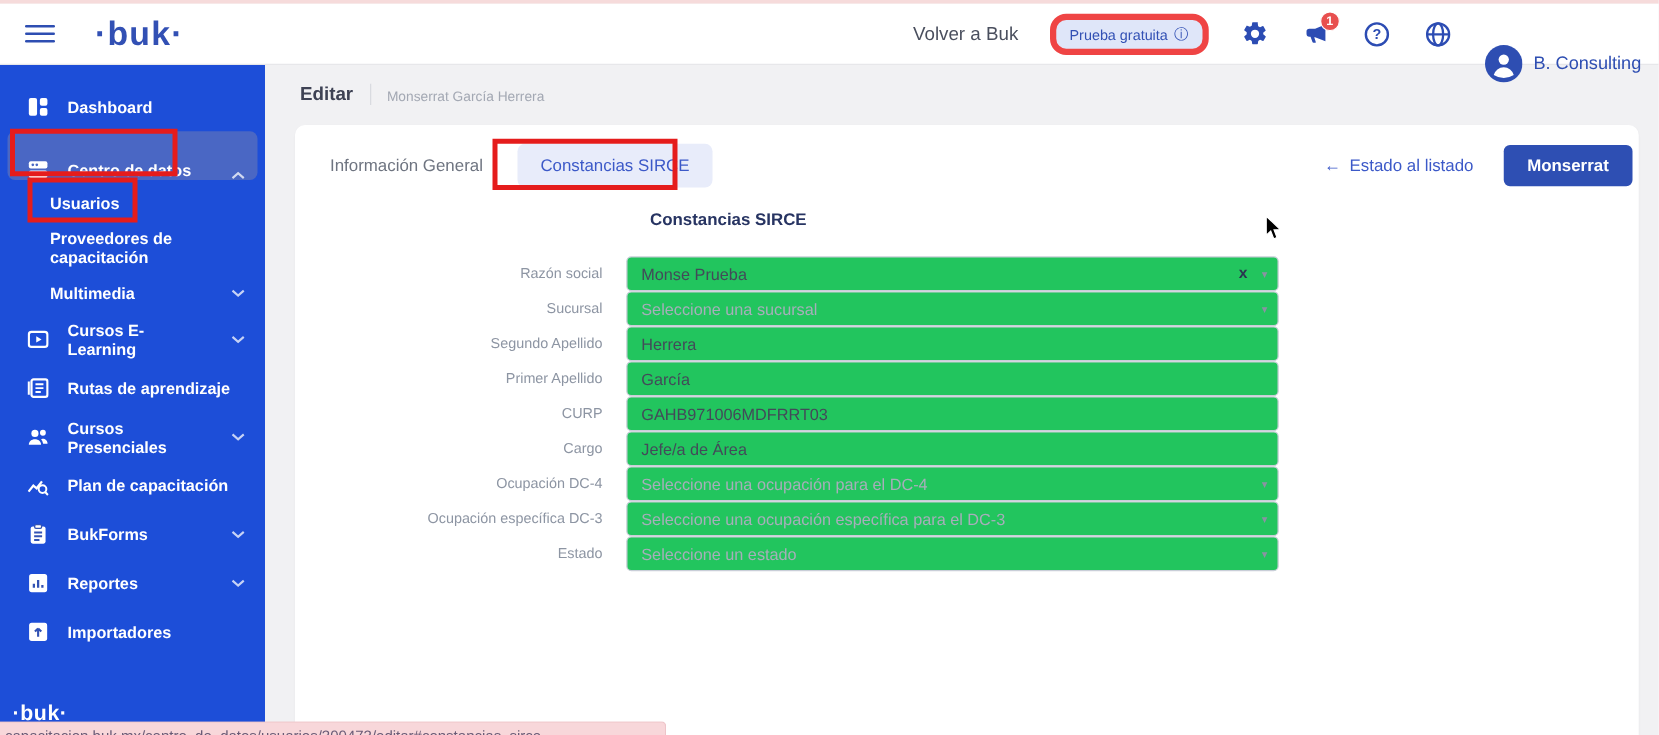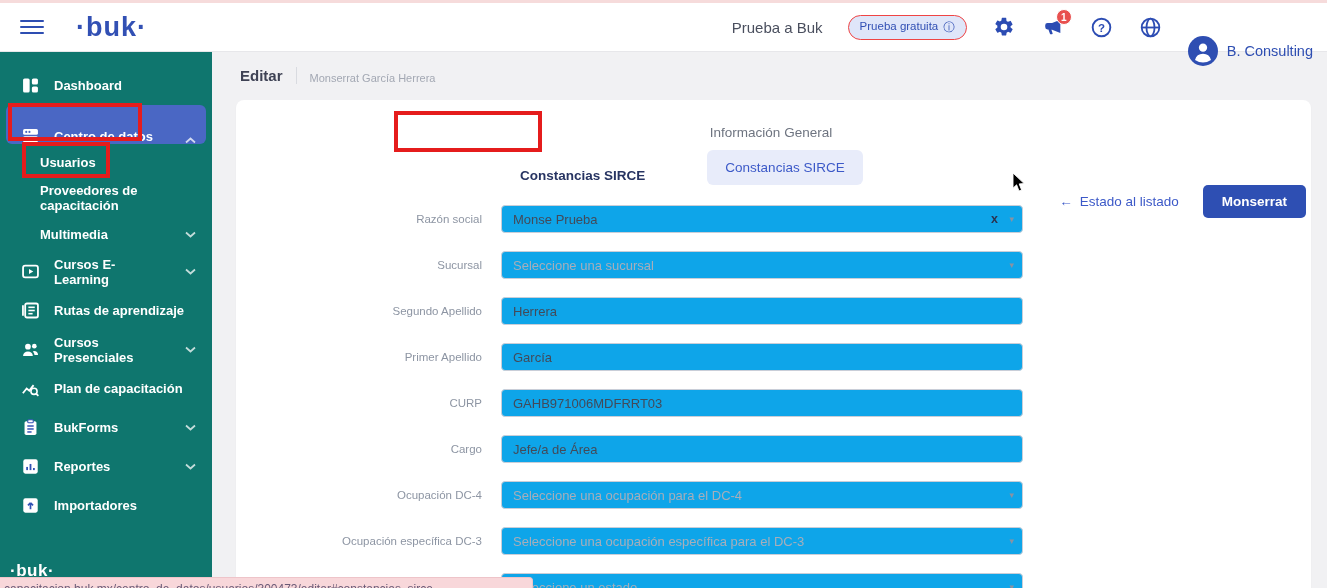--- a/index.html
+++ b/index.html
@@ -11,60 +11,60 @@
   }
   
   .top-strip { position:absolute; top:0; left:0; right:0; height:3px; background:#f6dbdb; }
   .header { position:absolute; top:3px; left:0; right:0; height:49px; background:#fff;
             border-bottom:1px solid #e7e7ea; display:flex; align-items:center; z-index:5; }
   .hamburger { margin-left:20px; width:24px; cursor:pointer; }
   .hamburger span { display:block; height:2.6px; background:#2e4eb2; margin:3.6px 0; border-radius:2px; }
   .logo { margin-left:32px; font-size:27px; font-weight:bold; color:#3250b4; letter-spacing:1px; }
   .header-right { margin-left:auto; display:flex; align-items:center; gap:25px; padding-right:14px; }
   .volver-buk { font-size:15px; color:#4a4f5e; cursor:pointer; }
-  .trial-pill { display:flex; align-items:flex-start; gap:5px; border:1px solid #ef4444; background:#dfe6f9;
+  .trial-pill { display:flex; align-items:flex-end; gap:5px; border:5px solid #ef4444; background:#dfe6f9;
                 color:#3250b4; border-radius:13px; padding:4px 11px; font-size:11.5px; cursor:pointer; }
   .hicon { position:relative; width:24px; height:24px; color:#2c4cb3; cursor:pointer; display:flex; align-items:center; justify-content:center; }
   .badge { position:absolute; top:-6px; right:-7px; min-width:16px; height:16px; border-radius:8px;
            background:#e8504f; color:#fff; font-size:10px; font-weight:bold; display:flex;
            align-items:center; justify-content:center; border:1.5px solid #fff; }
   .user { display:flex; align-items:center; gap:9px; cursor:pointer;margin-top:48px; }
   .user-name { color:#2e4eb2; font-size:14.5px; }
   
-  .sidebar { position:absolute; top:52px; left:0; width:212px; bottom:0; background:#0f766e; padding-top:14px; z-index:4; }
+  .sidebar { position:absolute; top:52px; left:0; width:212px; bottom:0; background:#1d4ed8; padding-top:14px; z-index:4; }
   .s-item { height:39px; display:flex; align-items:center; gap:15px; padding:0 16px 0 22px;
             color:#fff; font-size:13px; font-weight:600; cursor:pointer; }
   .s-item.active { background:#4a67c4; border-radius:6px; margin:0 6px; padding-left:16px; padding-right:10px;align-items:flex-end; }
   .s-sub { height:36px; display:flex; align-items:center; padding:0 16px 0 40px; color:#fff;
            font-size:13px; font-weight:600; cursor:pointer; }
   .chev { margin-left:auto; opacity:.75; flex:none; }
   .sicon { flex:none; width:17px; height:17px; }
   .sidebar-footer { position:absolute; bottom:7px; left:10px; color:#fff; font-size:17px; font-weight:bold; letter-spacing:.5px; }
   
   .breadcrumb { position:absolute; left:240px; top:67px; display:flex; align-items:flex-end; gap:13px; }
   .bc-title { font-size:15px; font-weight:bold; color:#3e4254; }
   .bc-div { width:1px; height:17px; background:#d9dbe0; }
   .bc-sub { font-size:11px; color:#a3a8b3; }
   
   .card { position:absolute; left:236px; right:16px; top:100px; height:520px; background:#fff;
           border-radius:8px 8px 0 0; box-shadow:0 1px 2px rgba(0,0,0,.04); }
-  .card-header { position:absolute; top:15px; left:28px; right:5px; display:flex; align-items:center;flex-direction:column; }
+  .card-header { position:absolute; top:15px; left:28px; right:5px; display:flex; align-items:center; }
   .tab { font-size:13.5px; color:#6e7480; padding:10px 0; margin-right:28px; cursor:pointer; }
   .tab.active { background:#e8ecfa; color:#3c59c8; border-radius:6px; padding:10px 18px; margin-right:0; }
   .hdr-controls { margin-left:auto; display:flex; align-items:center; gap:24px; }
   .back-link { color:#3c59c8; font-size:13.5px; cursor:pointer; display:flex; align-items:center; gap:7px; }
   .update-btn { background:#2e4fb3; color:#fff; font-size:13.5px; font-weight:600; border:none;
                 border-radius:5px; padding:9px 19px; cursor:pointer; font-family:inherit; }
   .form-title { position:absolute; top:68px; left:284px; font-size:13.5px; font-weight:bold; color:#273462; }
   
   .form { position:absolute; top:105px; left:0; right:0; }
-  .frow { display:flex; align-items:center; margin-bottom:18px; height:28px; }
+  .frow { display:flex; align-items:center; height:28px; }
   .frow label { width:265px; flex:none; text-align:right; padding-right:19px; font-size:11.5px; color:#8d95a3; }
   .fieldbox { position:relative; width:522px; height:28px; }
-  input.fld { width:100%; height:100%; border:1px solid #c9ced8; border-radius:4px; background:#0ea5e9;
+  input.fld { width:100%; height:100%; border:1px solid #c9ced8; border-radius:4px; background:#22c55e;
               padding:0 34px 0 11px; font-size:13px; color:#434a59; font-family:inherit; outline:none; }
   input.fld::placeholder { color:#a7aeba; opacity:1; }
   .caret { position:absolute; right:9px; top:50%; transform:translateY(-50%); font-size:9px; color:#8a93a2; pointer-events:none; }
   .clear { position:absolute; right:25px; top:50%; transform:translateY(-52%); font-size:12.5px;
            font-weight:bold; color:#2b3350; cursor:pointer; }
   
   .annot { position:absolute; border:4px solid #e51c1c; z-index:40; pointer-events:none; }
   #annot-centro   { left:8px;   top:103px; width:134px; height:38px; }
   #annot-usuarios { left:22px;  top:142px; width:88px;  height:36px; }
   #annot-tab      { left:394px; top:111px; width:148px; height:41px; }
@@ -80,21 +80,21 @@
 
 <div class="header">
   <div class="hamburger">
     <span></span>
       <span></span>
       <span></span>
   </div>
   <div class="logo">·buk·</div>
 
   <div class="header-right">
-    <span class="volver-buk">Prueba a Buk</span>
+    <span class="volver-buk">Volver a Buk</span>
 
     <span class="trial-pill">
       <span>Prueba gratuita</span>
       <span>ⓘ</span>
     </span>
 
     <span class="hicon">
       <svg width="22" height="22" viewBox="0 0 24 24" fill="currentColor">
           <path d="M19.14 12.94c.04-.3.06-.61.06-.94s-.02-.64-.07-.94l2.03-1.58a.49.49 0 0 0 .12-.61l-1.92-3.32a.49.49 0 0 0-.59-.22l-2.39.96a7 7 0 0 0-1.62-.94l-.36-2.54A.48.48 0 0 0 14 2h-4a.48.48 0 0 0-.47.41l-.36 2.54c-.59.24-1.13.56-1.62.94l-2.39-.96a.49.49 0 0 0-.59.22L2.65 8.47a.49.49 0 0 0 .12.61l2.03 1.58c-.05.3-.07.63-.07.94s.02.64.07.94l-2.03 1.58a.49.49 0 0 0-.12.61l1.92 3.32c.12.22.37.3.59.22l2.39-.96c.49.38 1.03.7 1.62.94l.36 2.54c.03.24.24.41.47.41h4c.23 0 .44-.17.47-.41l.36-2.54c.59-.24 1.13-.56 1.62-.94l2.39.96c.22.08.47 0 .59-.22l1.92-3.32a.49.49 0 0 0-.12-.61l-2.01-1.58zM12 15.6A3.6 3.6 0 1 1 12 8.4a3.6 3.6 0 0 1 0 7.2z"></path>
         </svg>

